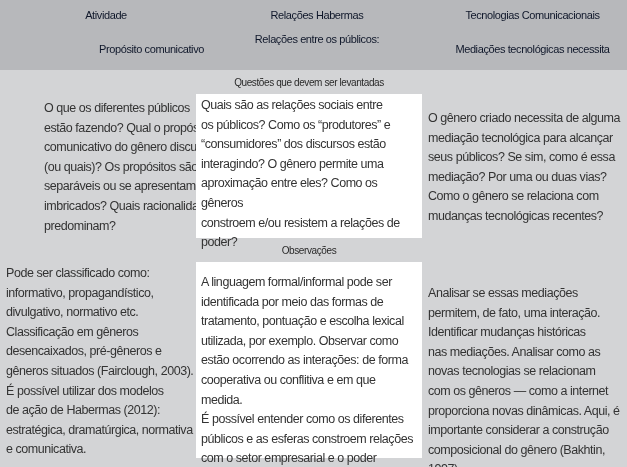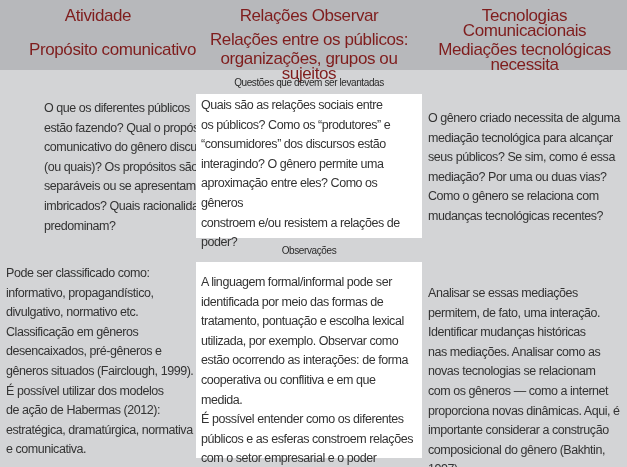--- a/index.html
+++ b/index.html
@@ -26,24 +26,25 @@
     .header {
       position: absolute;
       left: 0; top: 0;
       width: 627px;
       height: 70px;
       background: #b7b8bb;
     }
     .hcell {
       position: absolute;
       text-align: center;
-      font-size: 17px;
+      font-size: 11px;
       line-height: 15px;
-      color: #7f1d1d;
+      color: #0f172a;
       letter-spacing: -0.4px;
+      padding-left: 8px;
     }
     .c1 { left: 0; width: 196px; }
     .c2 { left: 196px; width: 226px; }
     .c3 { left: 422px; width: 205px; }
 
     .section-title {
       position: absolute;
       left: 196px;
       width: 226px;
       text-align: center;
@@ -70,26 +71,25 @@
     .mid-cell { left: 201px; width: 218px; }
     .right-cell { left: 428px; width: 196px; }
   </style>
 </head>
 <body>
 
 <div class="page">
 
   <div class="header">
     <div class="hcell c1" style="top:8px;">Atividade</div>
-    <div class="hcell c2" style="top:8px;">Relações Observar</div>
+    <div class="hcell c2" style="top:8px;">Relações Habermas</div>
     <div class="hcell c3" style="top:8px;">Tecnologias Comunicacionais</div>
 
     <div class="hcell c1" style="top:42px;text-align:right;">Propósito comunicativo</div>
     <div class="hcell c2" style="top:32px;">Relações entre os públicos:</div>
-    <div class="hcell c2" style="top:51px;">organizações, grupos ou sujeitos</div>
     <div class="hcell c3" style="top:42px;">Mediações tecnológicas necessita</div>
   </div>
 
   <div class="section-title" style="top:75px;">Questões que devem ser levantadas</div>
 
   <div class="body-cell left-cell" style="top:99px;margin-left:38px;">O que os diferentes públicos
 estão fazendo? Qual o propósito
 comunicativo do gênero discursivo
 (ou quais)? Os propósitos são
 separáveis ou se apresentam
@@ -112,21 +112,21 @@
 Como o gênero se relaciona com
 mudanças tecnológicas recentes?</div>
 
   <div class="section-title" style="top:243px;">Observações</div>
 
   <div class="body-cell left-cell" style="top:264px;">Pode ser classificado como:
 informativo, propagandístico,
 divulgativo, normativo etc.
 Classificação em gêneros
 desencaixados, pré-gêneros e
-gêneros situados (Fairclough, 1999).
+gêneros situados (Fairclough, 2003).
 É possível utilizar dos modelos
 de ação de Habermas (2012):
 estratégica, dramatúrgica, normativa
 e comunicativa.</div>
 
   <div class="mid-box" style="top:262px; height:196px;"></div>
   <div class="body-cell mid-cell" style="top:273px;">A linguagem formal/informal pode ser
 identificada por meio das formas de
 tratamento, pontuação e escolha lexical
 utilizada, por exemplo. Observar como

